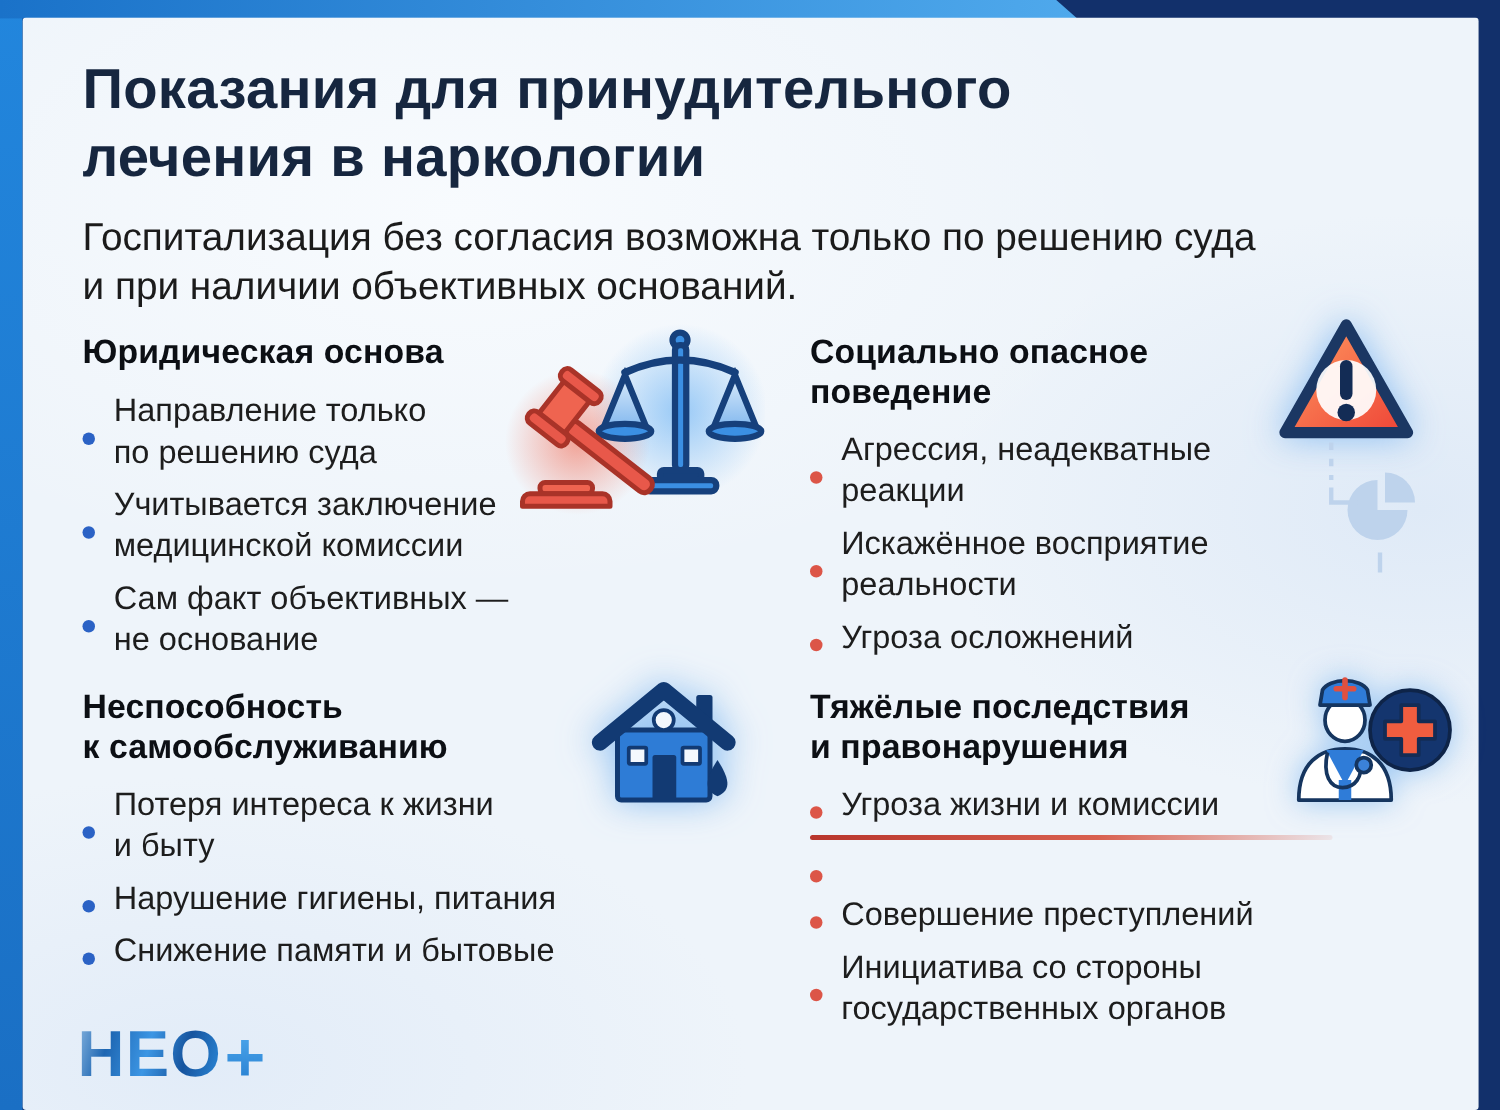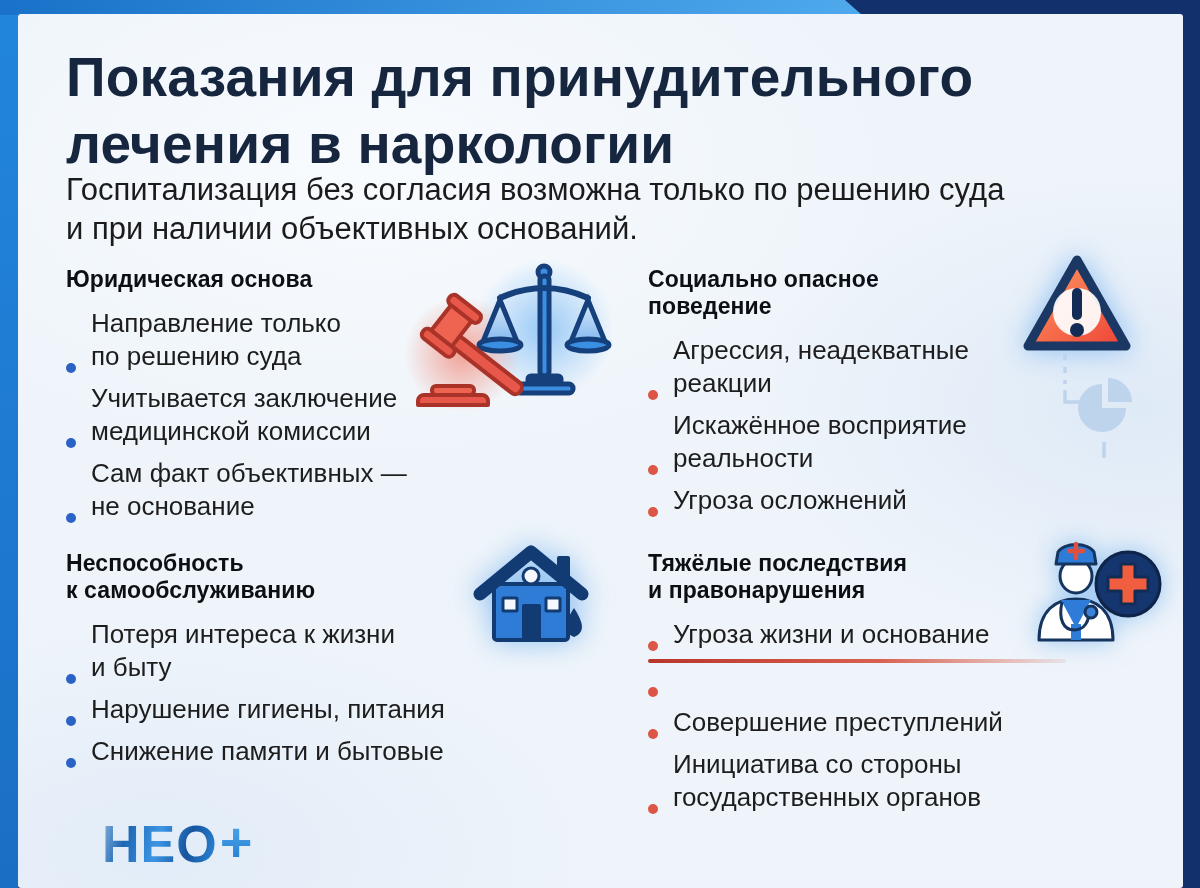--- a/index.html
+++ b/index.html
@@ -12,51 +12,51 @@
     background:linear-gradient(90deg,#1a72c9,#4fa9ec);
     clip-path:polygon(0 0,845px 0,862px 15px,0 15px);}
   
   .panel{position:absolute;left:18px;top:14px;width:1165px;height:874px;border-radius:3px;
     background:
       radial-gradient(900px 500px at 30% 18%, #f8fbfe 0%, rgba(248,251,254,0) 60%),
       radial-gradient(700px 430px at 96% 45%, #dfeaf7 0%, rgba(223,234,247,0) 55%),
       radial-gradient(800px 420px at 12% 96%, #e2ecf8 0%, rgba(226,236,248,0) 55%),
       #eef4fa;}
   .page-title{position:absolute;left:48px;top:30px;margin:0;white-space:pre-line;
-    font-size:55px;line-height:1.22;font-weight:800;color:#16263f;letter-spacing:.2px;}
+    font-size:45px;line-height:1.22;font-weight:800;color:#16263f;letter-spacing:.2px;}
   .page-subtitle{position:absolute;left:48px;top:156px;margin:0;white-space:pre-line;
     font-size:31px;line-height:1.26;color:#1b1b1b;}
   
   .sec{position:absolute;}
   .s1{left:48px;top:252px;width:548px;}
   .s2{left:630px;top:252px;width:522px;}
   .s3{left:48px;top:536px;width:548px;}
   .s4{left:630px;top:536px;width:522px;}
-  .sec h2{margin:0 0 14px;white-space:pre-line;font-size:23px;line-height:1.17;
+  .sec h2{margin:0 0 14px;white-space:pre-line;font-size:27px;line-height:1.17;
     font-weight:800;color:#0c0f14;letter-spacing:.1px;}
   .sec ul{list-style:none;margin:0;padding:0;display:flex;flex-direction:column;gap:9px;}
-  .sec li{display:flex;gap:15px;align-items:flex-end;}
+  .sec li{display:flex;gap:15px;align-items:center;}
   .bullet-text{white-space:pre-line;font-size:26px;line-height:1.27;color:#1d1d1d;}
   .dot{flex:0 0 auto;width:10px;height:10px;border-radius:50%;margin-top:12px;}
   .dot-blue{background:#2b62c5;}
   .dot-red{background:#dc5547;}
   .divider{width:418px;height:4px;margin:8px 0 12px;border-radius:2px;
     background:linear-gradient(90deg,#b8352c 0%,#d9604f 55%,rgba(217,96,79,.1) 100%);}
   
   .icon-wrap{position:absolute;}
   .iw-scales{left:328px;top:-12px;width:218px;height:168px;}
   .iw-triangle{left:372px;top:-14px;width:114px;height:104px;
     filter:drop-shadow(0 0 14px rgba(120,180,240,.8));}
   .iw-pie{left:408px;top:84px;width:104px;height:116px;}
   .iw-house{left:404px;top:-10px;width:124px;height:116px;
     filter:drop-shadow(0 0 14px rgba(120,180,240,.8));}
   .iw-doctor{left:358px;top:-14px;width:160px;height:118px;
     filter:drop-shadow(0 0 12px rgba(120,180,240,.7));}
   
-  .logo{position:absolute;left:44px;top:800px;display:flex;align-items:flex-start;margin-left:40px;}
+  .logo{position:absolute;left:44px;top:800px;display:flex;align-items:flex-end;}
   .logo-text{font-size:52px;font-weight:800;letter-spacing:1px;
     background:linear-gradient(105deg,#8db9e2 0%,#1e66b2 22%,#3c96e4 48%,#16549e 72%,#2e8fe0 100%);
     -webkit-background-clip:text;background-clip:text;color:transparent;}
   .logo-plus{font-size:56px;font-weight:800;margin-left:2px;line-height:1;
     background:linear-gradient(180deg,#55aef0,#1f78cc);
     -webkit-background-clip:text;background-clip:text;color:transparent;}
 </style>
 </head>
 <body>
 
@@ -234,21 +234,21 @@
             <path d="M52 16 a19 11 0 0 1 36 0 l2 12 h-40 Z" fill="#2f7cd8" stroke-linejoin="round"></path>
             <path d="M56 66 C52 84 58 94 68 94 C78 94 84 86 83 72" fill="none"></path>
             <circle cx="85" cy="76" r="6" fill="#3b82d8"></circle>
           </g>
           <path d="M70 8 v14 M63 15 h14" stroke="#e0503f" stroke-width="4.5" stroke-linecap="round" fill="none"></path>
         </svg>
       </div>
       <ul>
         <li>
             <span class="dot dot-red"></span>
-            <span class="bullet-text">Угроза жизни и основание</span>
+            <span class="bullet-text">Угроза жизни и комиссии</span>
           </li>
       </ul>
       <div class="divider"></div>
       <ul>
         <li>
             <span class="dot dot-red"></span>
           </li>
         <li>
             <span class="dot dot-red"></span>
             <span class="bullet-text">Совершение преступлений</span>

